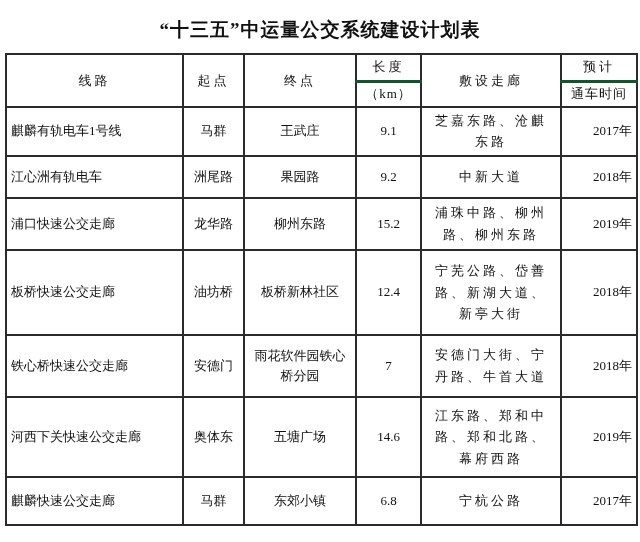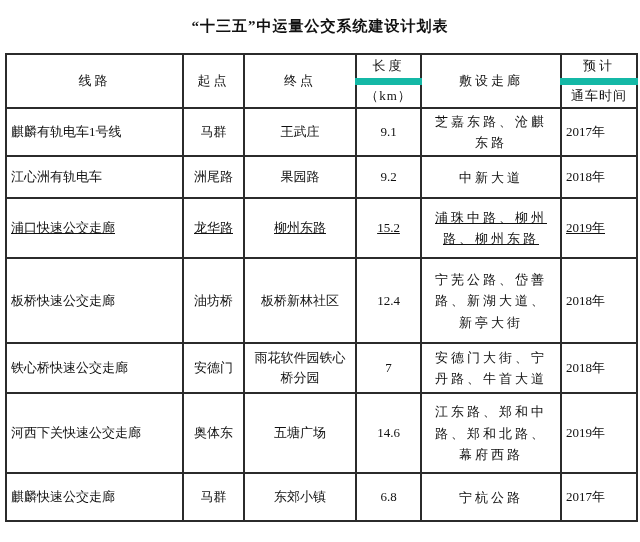--- a/index.html
+++ b/index.html
@@ -15,21 +15,21 @@
   .page {
     width: 640px;
     height: 542px;
     position: relative;
   }
   .doc-title {
     height: 53px;
     box-sizing: border-box;
     padding-top: 17px;
     text-align: center;
-    font-size: 15px;
+    font-size: 19px;
     font-weight: bold;
     letter-spacing: 1px;
   }
   table.plan {
     border-collapse: collapse;
     table-layout: fixed;
     width: 631px;
     margin-left: 5px;
   }
   th, td {
@@ -41,34 +41,34 @@
     overflow: hidden;
     box-sizing: border-box;
   }
   thead th {
     text-align: center;
     letter-spacing: 3px;
   }
   thead tr.h-top { height: 27px; }
   thead tr.h-bot { height: 26px; }
   th.sub-top { border-bottom: 3px solid #14532d; }
-  th.sub-bot { border-top: 7px solid #14b8a6; letter-spacing: 1px; margin-top: 32px; }
+  th.sub-bot { border-top: 3px solid #14b8a6; letter-spacing: 1px; margin-top: 32px; }
   tbody tr:nth-child(1) { height: 46px; }
   tbody tr:nth-child(2) { height: 42px; margin-left: 36px; }
-  tbody tr:nth-child(3) { height: 60px; text-decoration: underline; }
+  tbody tr:nth-child(3) { height: 52px; }
   tbody tr:nth-child(4) { height: 85px; }
-  tbody tr:nth-child(5) { height: 50px; }
+  tbody tr:nth-child(5) { height: 62px; }
   tbody tr:nth-child(6) { height: 80px; }
   tbody tr:nth-child(7) { height: 48px; }
   td.c-line   { text-align: left;   padding-left: 4px; }
   td.c-start  { text-align: center; padding-left: 2px; padding-right: 2px; }
   td.c-end    { text-align: center;   padding-left: 5px; padding-right: 5px; line-height: 1.55; }
   td.c-len    { text-align: center; }
   td.c-cor    { text-align: center;   padding-left: 7px; padding-right: 7px; letter-spacing: 3px; line-height: 1.65; }
-  td.c-open   { text-align: left; }
+  td.c-open   { text-align: right; }
 </style>
 </head>
 <body>
 
 <div class="page">
 
   <div class="doc-title">“十三五”中运量公交系统建设计划表</div>
 
   <table class="plan">
     <colgroup>

